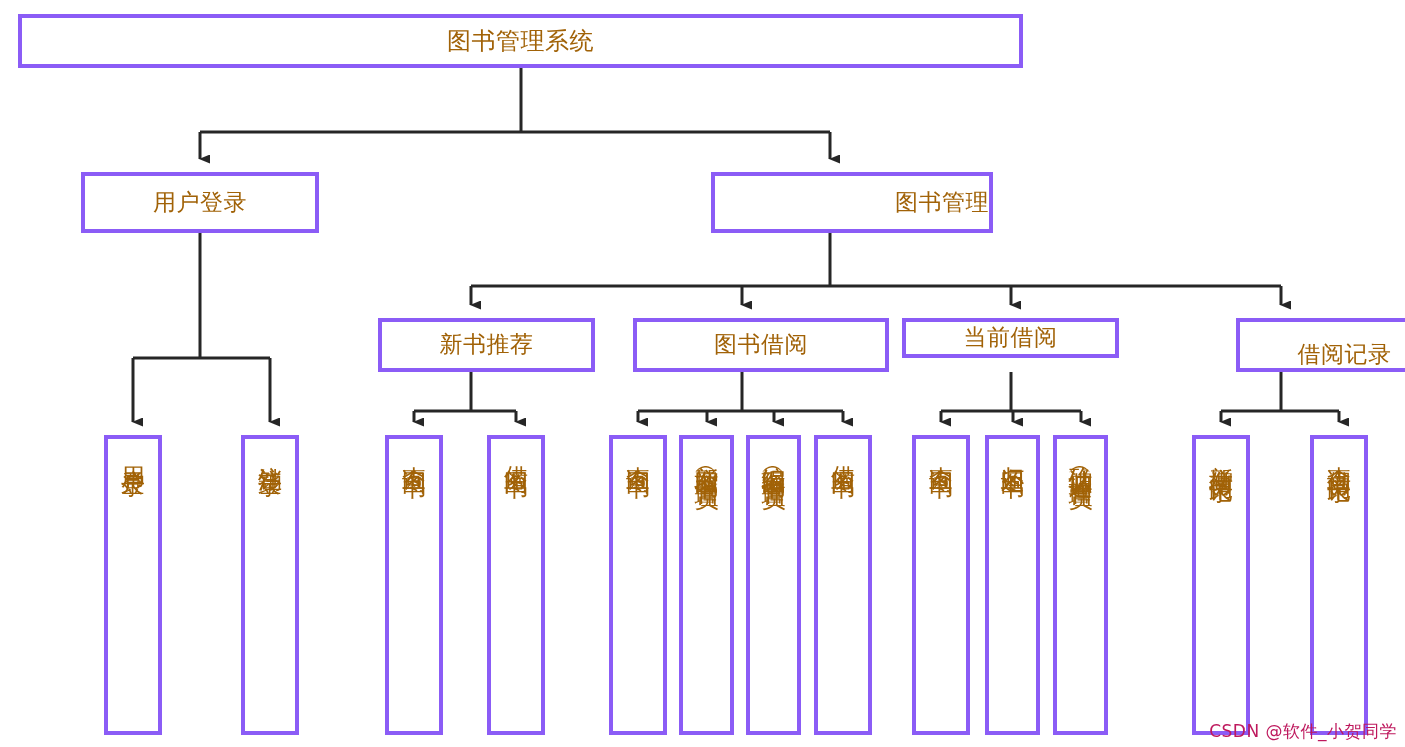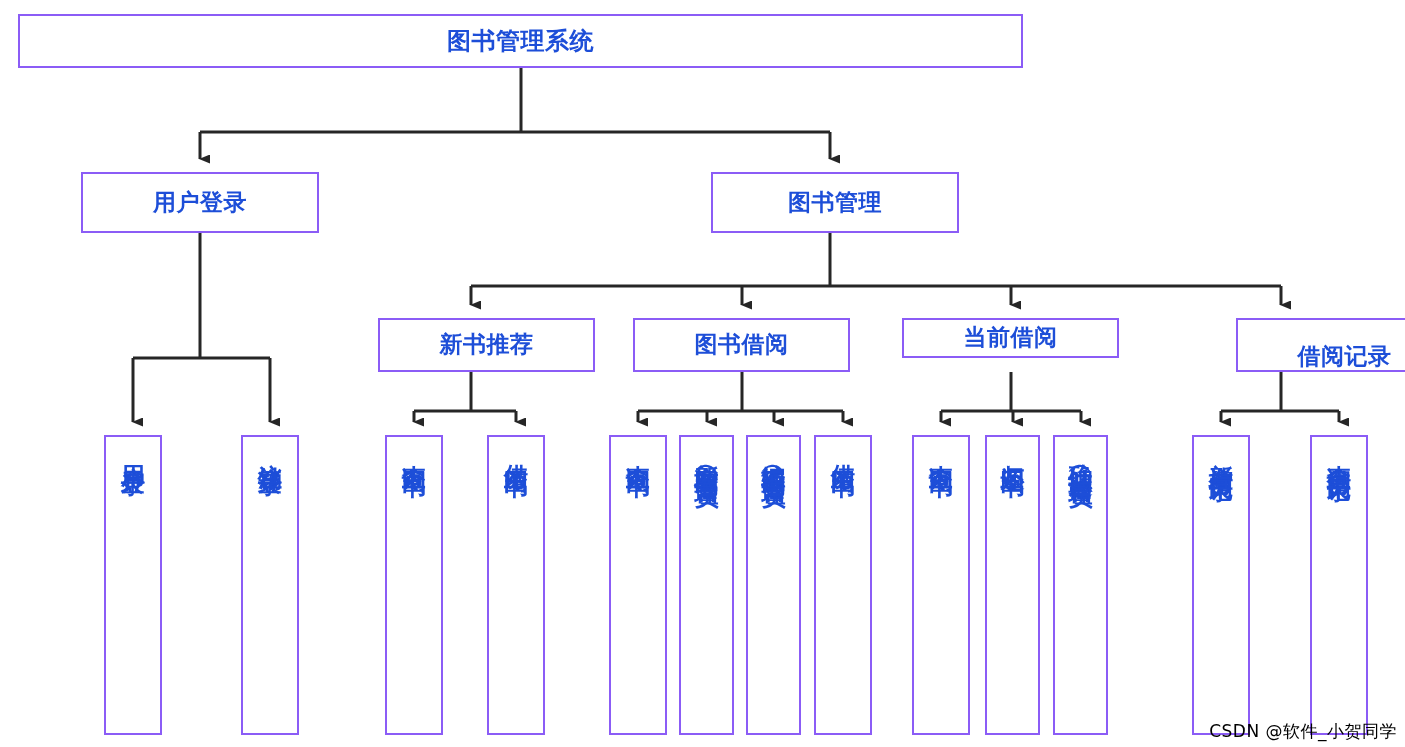--- a/index.html
+++ b/index.html
@@ -23,28 +23,27 @@
     position: absolute;
     left: 0;
     top: 0;
     width: 1405px;
     height: 747px;
     pointer-events: none;
   }
   .node {
     position: absolute;
     box-sizing: border-box;
-    border: 2px solid #8b5cf6;
+    border: 4px solid #8b5cf6;
     background: #ffffff;
     display: flex;
     align-items: center;
     justify-content: center;
-    color: #1d4ed8;
+    color: #a16207;
     overflow: hidden;
-    font-weight: bold;
   }
   .node .label {
     display: block;
     text-align: center;
     line-height: 1.18;
     letter-spacing: 0.5px;
   }
   .node.horiz .label {
     writing-mode: horizontal-tb;
     font-size: 23px;
@@ -60,21 +59,21 @@
     font-size: 24px;
     letter-spacing: 3px;
     line-height: 1;
   }
   .node.root .label { font-size: 24px; }
   .watermark {
     position: absolute;
     right: 8px;
     bottom: 4px;
     font-size: 17px;
-    color: #000000;
+    color: #be185d;
     letter-spacing: 0.5px;
     white-space: nowrap;
     font-family: "DejaVu Sans", "Liberation Sans", sans-serif;
   }
 </style>
 </head>
 <body>
 
 <div id="diagram-root">
 
@@ -114,27 +113,27 @@
       </g>
   </svg>
 
   <div id="node-layer">
       <div class="node horiz root" style="left: 18px; top: 14px; width: 1005px; height: 54px;">
         <span class="label">图书管理系统</span>
       </div>
       <div class="node horiz" style="left: 81px; top: 172px; width: 238px; height: 61px;">
         <span class="label">用户登录</span>
       </div>
-      <div class="node horiz" style="left: 711px; top: 172px; width: 248px; height: 61px;">
+      <div class="node horiz" style="left: 711px; top: 172px; width: 282px; height: 61px; justify-content: flex-end;">
         <span class="label">图书管理</span>
       </div>
       <div class="node horiz" style="left: 362px; top: 318px; width: 217px; height: 54px; margin-left: 16px;">
         <span class="label">新书推荐</span>
       </div>
-      <div class="node horiz" style="left: 633px; top: 318px; width: 217px; height: 54px;">
+      <div class="node horiz" style="left: 633px; top: 318px; width: 256px; height: 54px;">
         <span class="label">图书借阅</span>
       </div>
       <div class="node horiz" style="left: 902px; top: 318px; width: 217px; height: 40px;">
         <span class="label">当前借阅</span>
       </div>
       <div class="node horiz" style="left: 1236px; top: 318px; width: 217px; height: 54px; align-items: flex-end;">
         <span class="label">借阅记录</span>
       </div>
       <div class="node vert" style="left: 104px; top: 435px; width: 58px; height: 300px;">
         <span class="label">用户登录</span>

